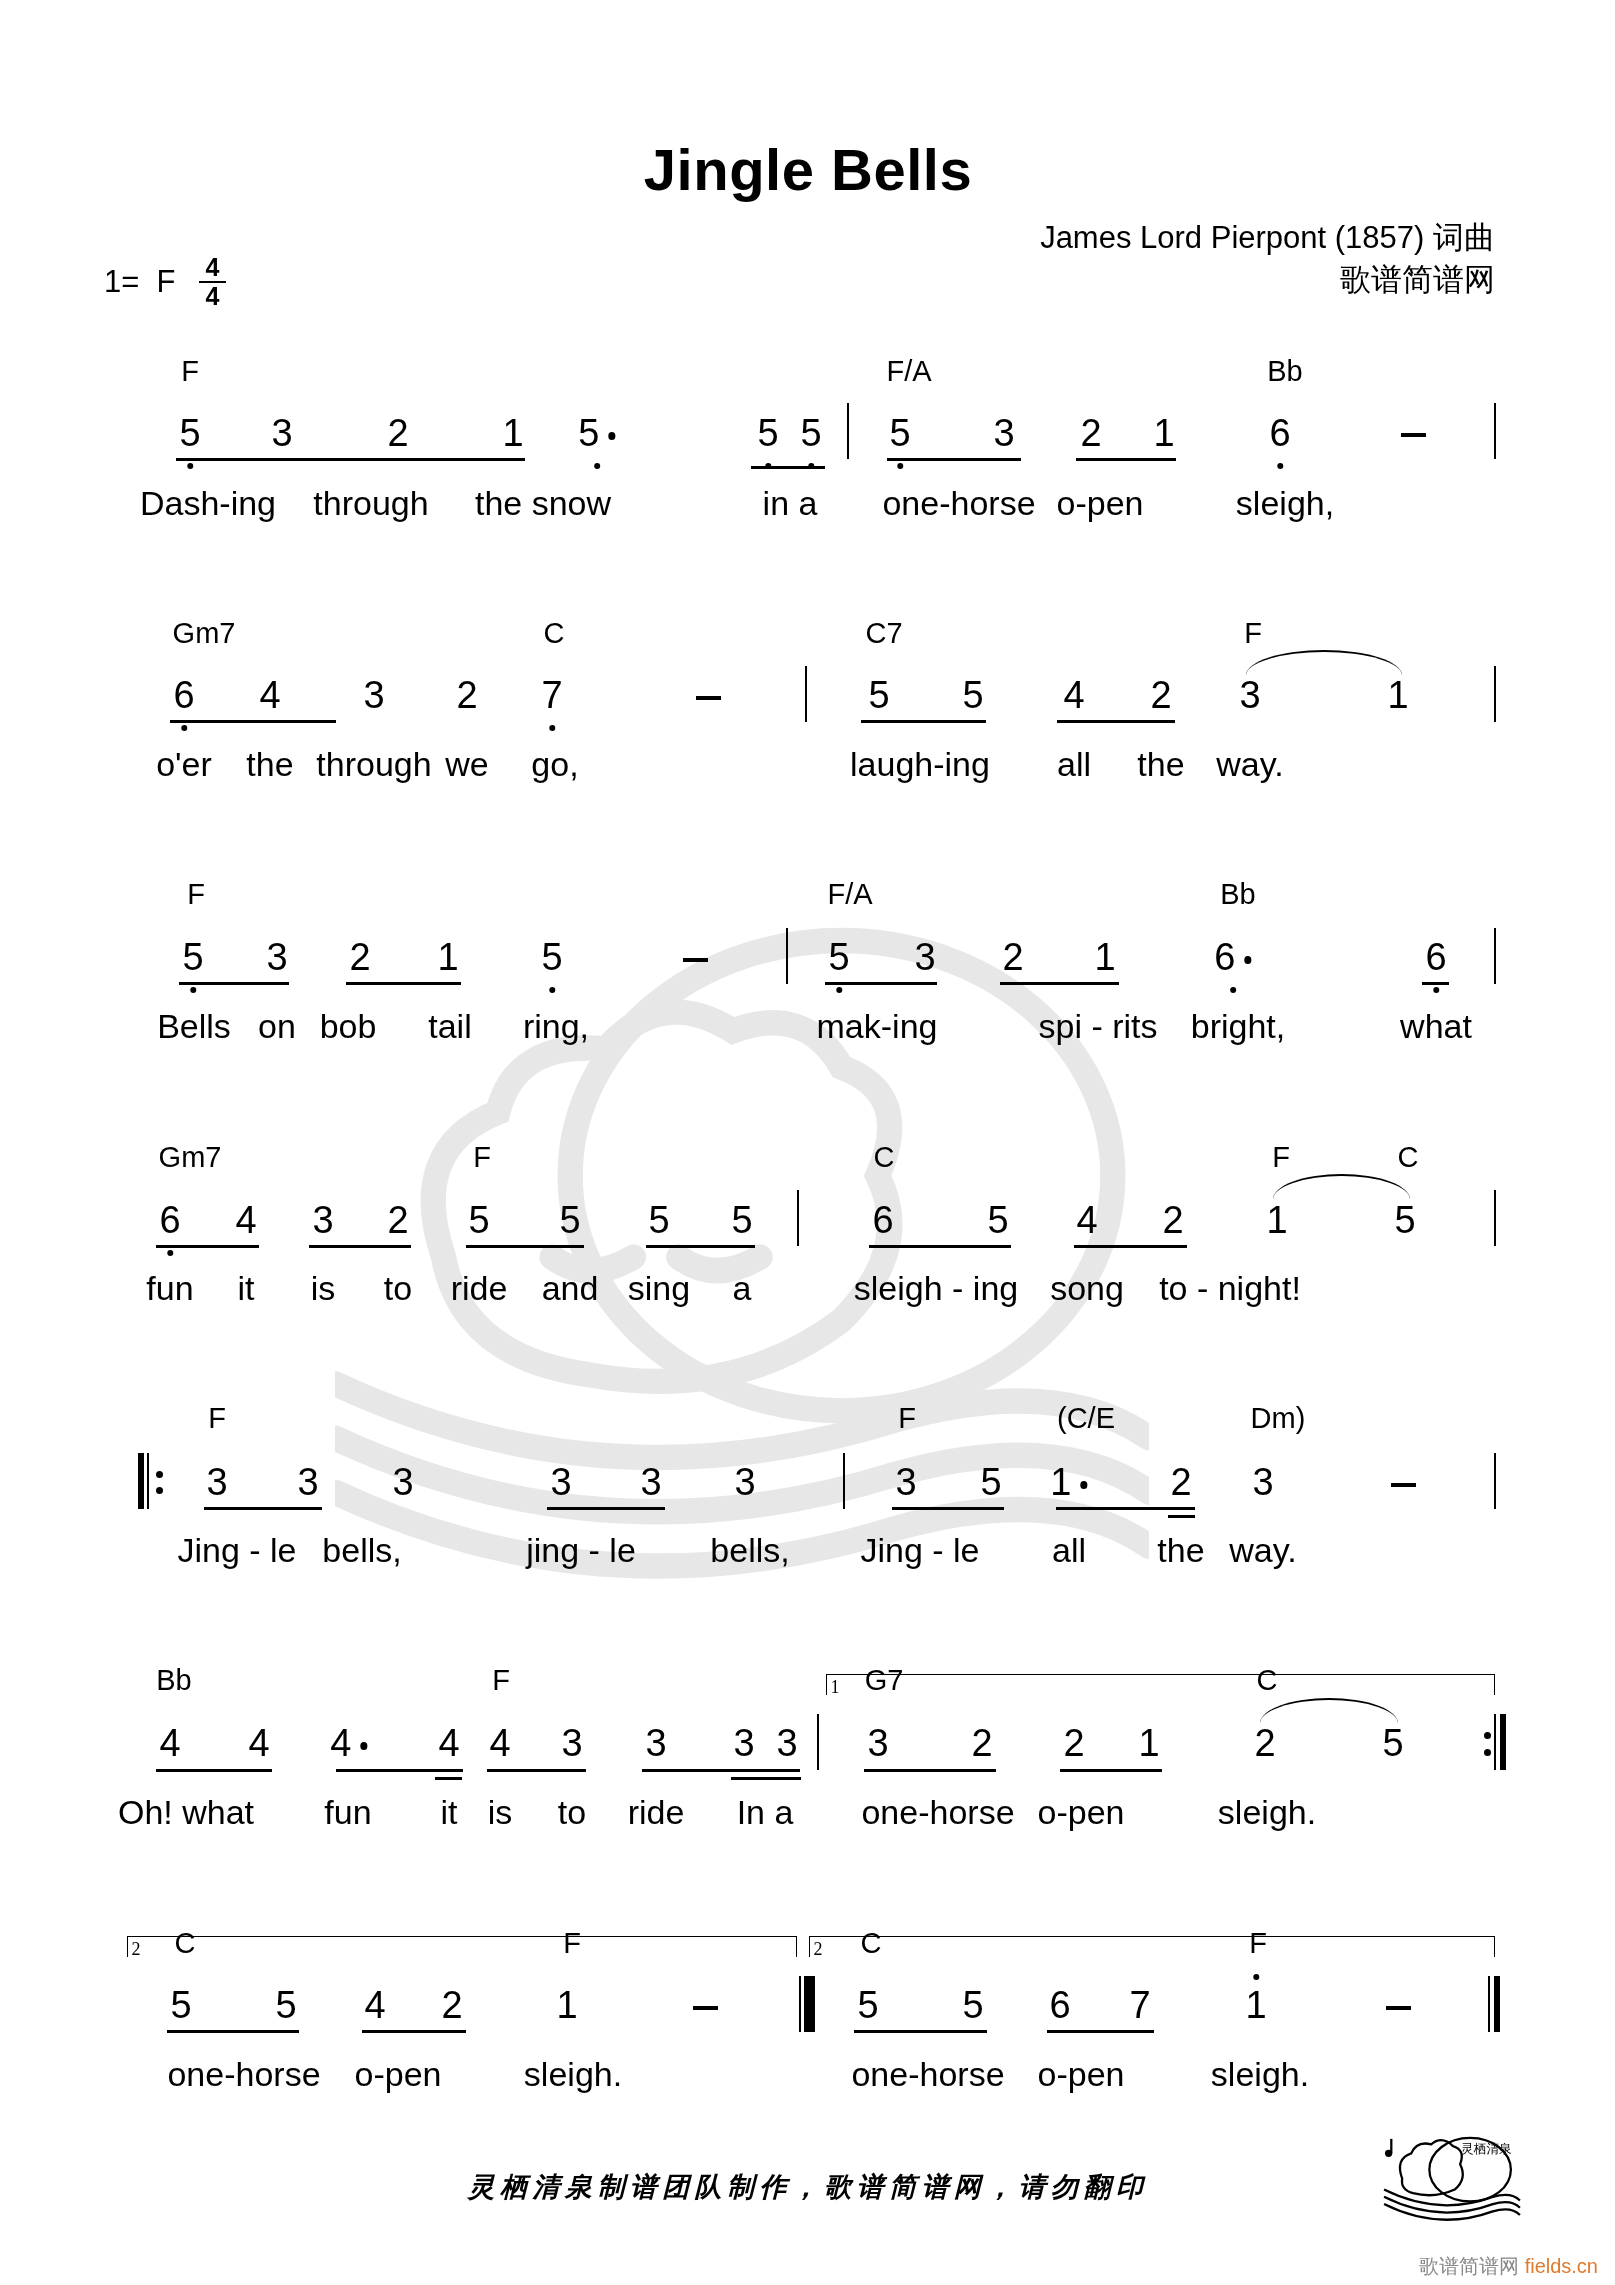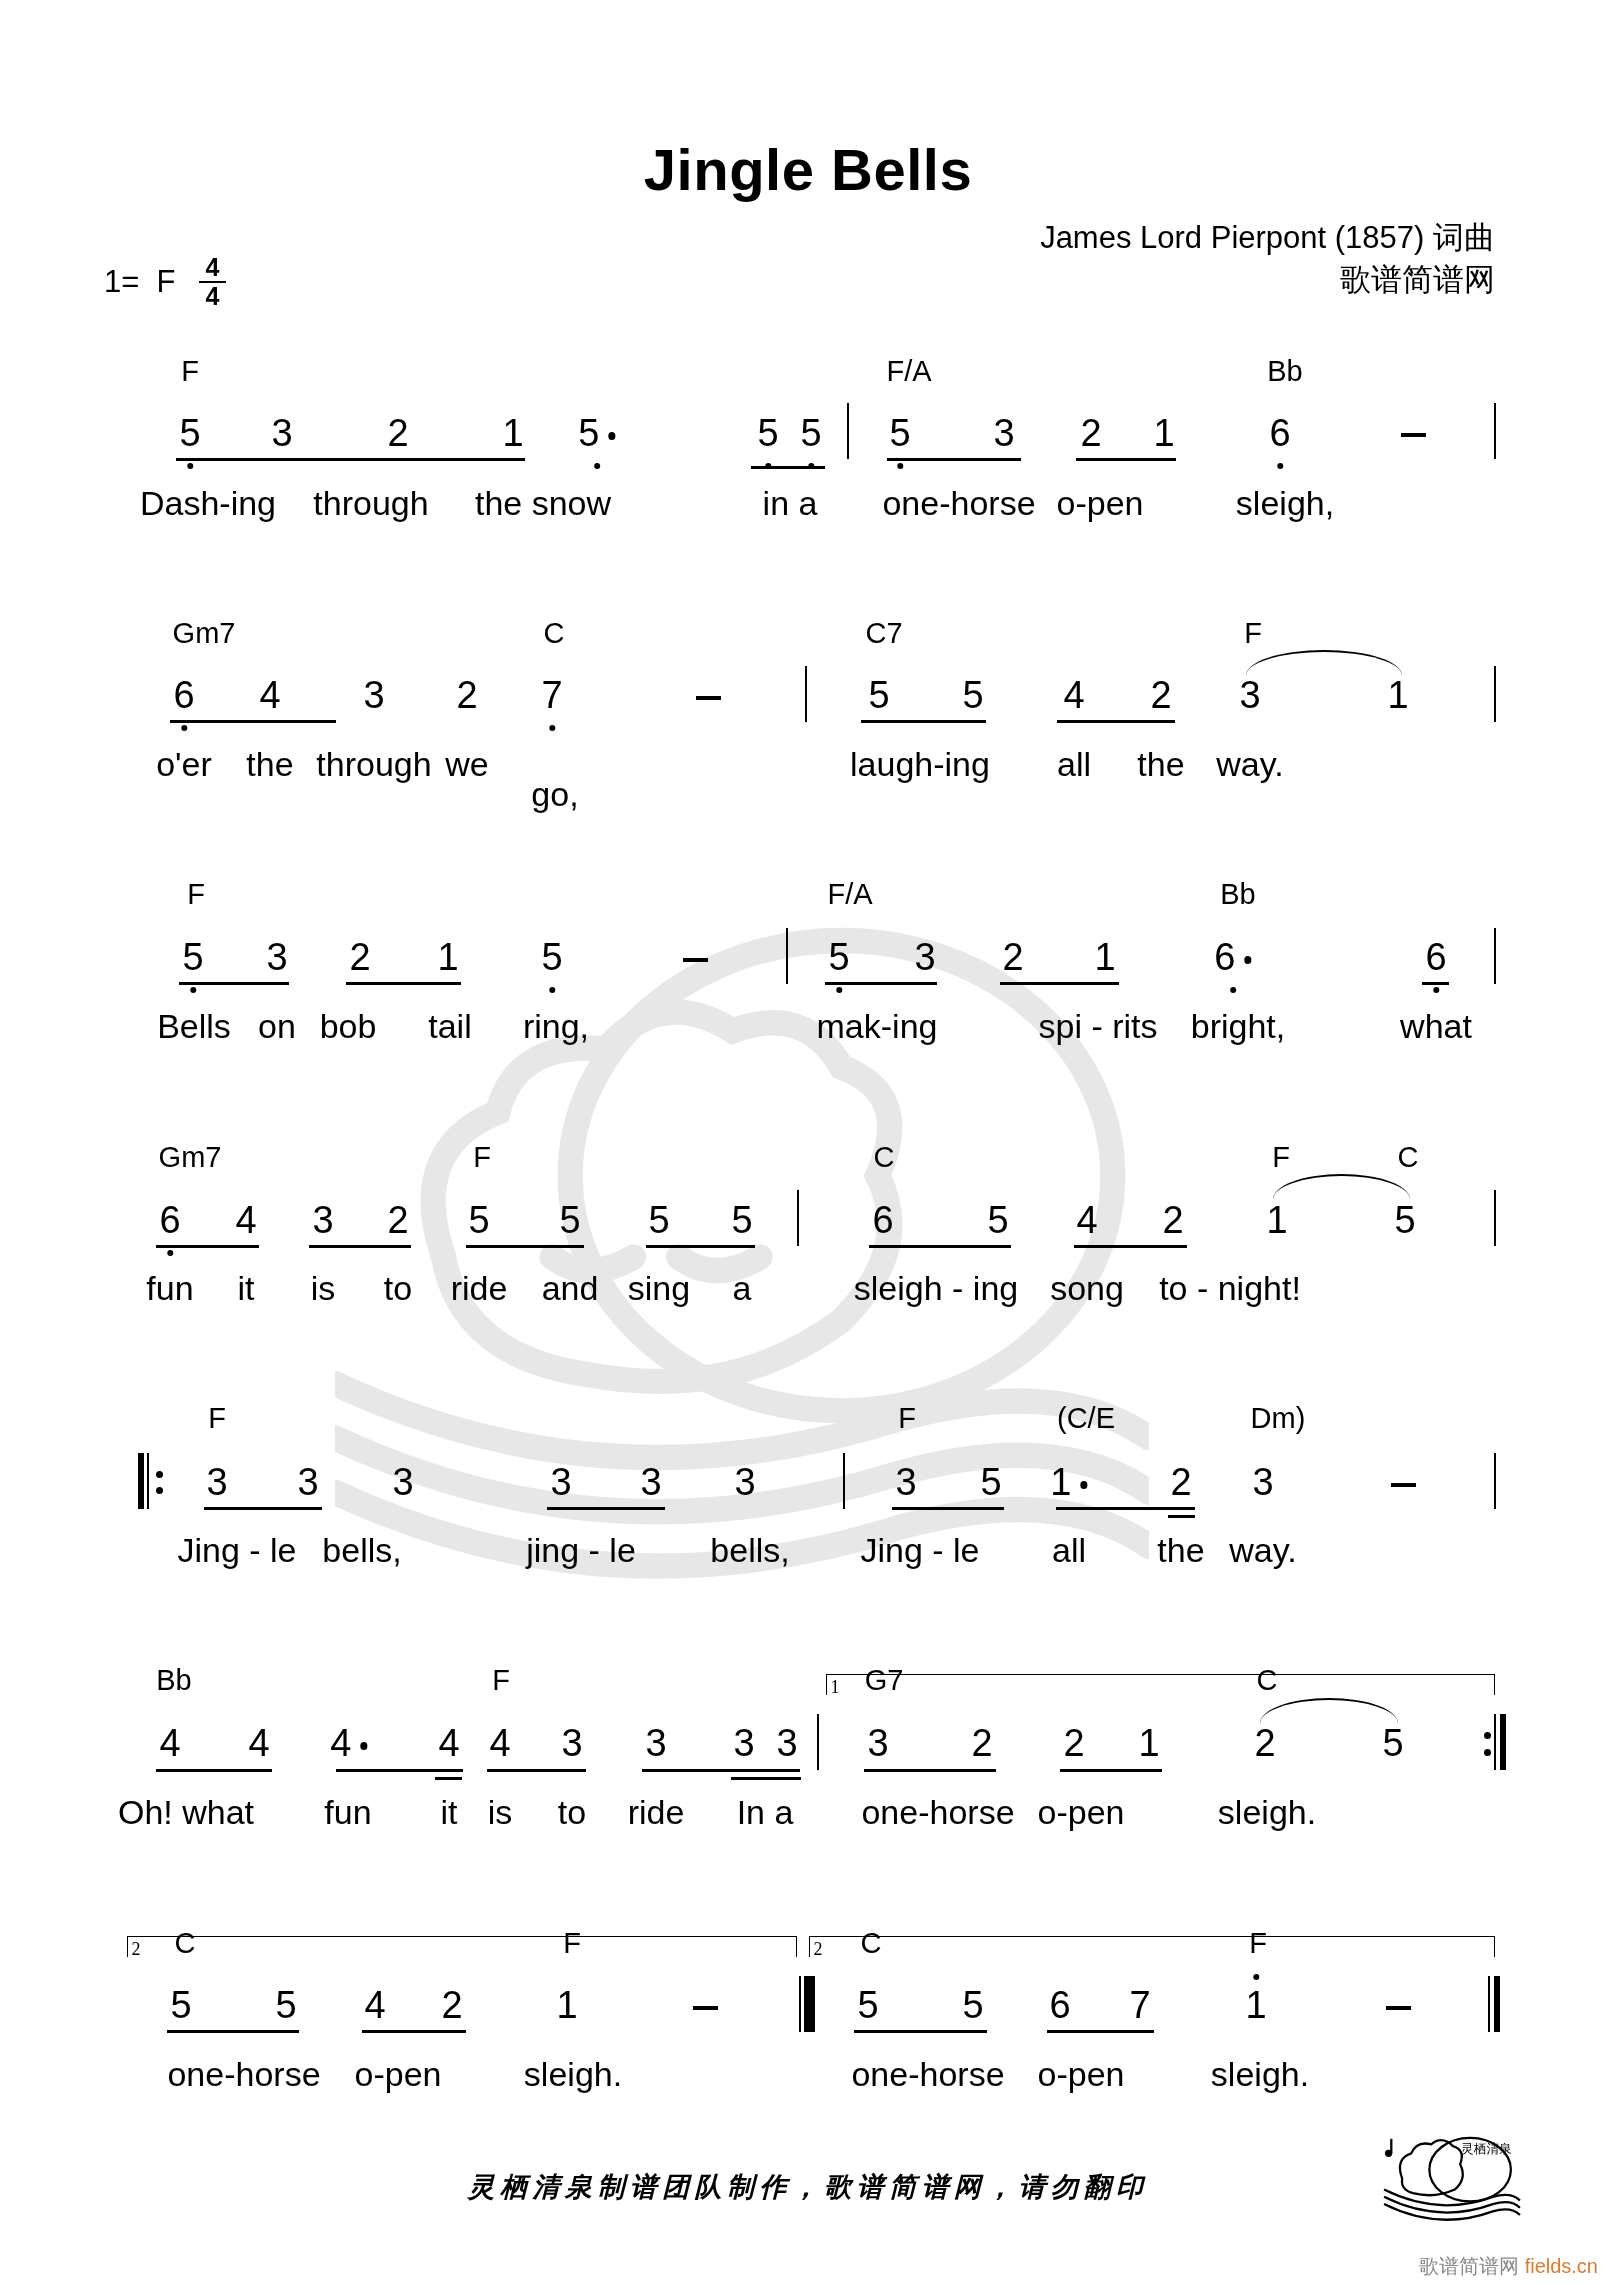--- a/index.html
+++ b/index.html
@@ -113,21 +113,21 @@
     <div class="abs beam" style="left: 262px; top: 720px; width: 74px;"></div>
     <div class="abs beam" style="left: 861px; top: 720px; width: 125px;"></div>
     <div class="abs beam" style="left: 1057px; top: 720px; width: 118px;"></div>
     <div class="abs tie" style="left: 1246px; top: 650px; width: 156px;"></div>
     <div class="abs barline" style="left: 805px; top: 666px; height: 56px;"></div>
     <div class="abs barline" style="left: 1494px; top: 666px; height: 56px;"></div>
     <div class="abs lyric" style="left: 184px; top: 745px;">o'er</div>
     <div class="abs lyric" style="left: 270px; top: 745px;">the</div>
     <div class="abs lyric" style="left: 374px; top: 745px;">through</div>
     <div class="abs lyric" style="left: 467px; top: 745px;">we</div>
-    <div class="abs lyric" style="left: 555px; top: 775px;">go,</div>
+    <div class="abs lyric" style="left: 555px; top: 745px;">go,</div>
     <div class="abs lyric" style="left: 920px; top: 745px;">laugh-ing</div>
     <div class="abs lyric" style="left: 1074px; top: 745px;">all</div>
     <div class="abs lyric" style="left: 1161px; top: 745px;">the</div>
     <div class="abs lyric" style="left: 1250px; top: 745px;">way.</div>
     <div class="abs chord" style="left: 196px; top: 878px;">F</div>
     <div class="abs chord" style="left: 850px; top: 878px;">F/A</div>
     <div class="abs chord" style="left: 1238px; top: 878px;">Bb</div>
     <div class="abs note" style="left: 193px; top: 935px;"><span>5</span><span class="dotb" style="top: 52px;"></span></div>
     <div class="abs note" style="left: 277px; top: 935px;"><span>3</span></div>
     <div class="abs note" style="left: 360px; top: 935px;"><span>2</span></div>

